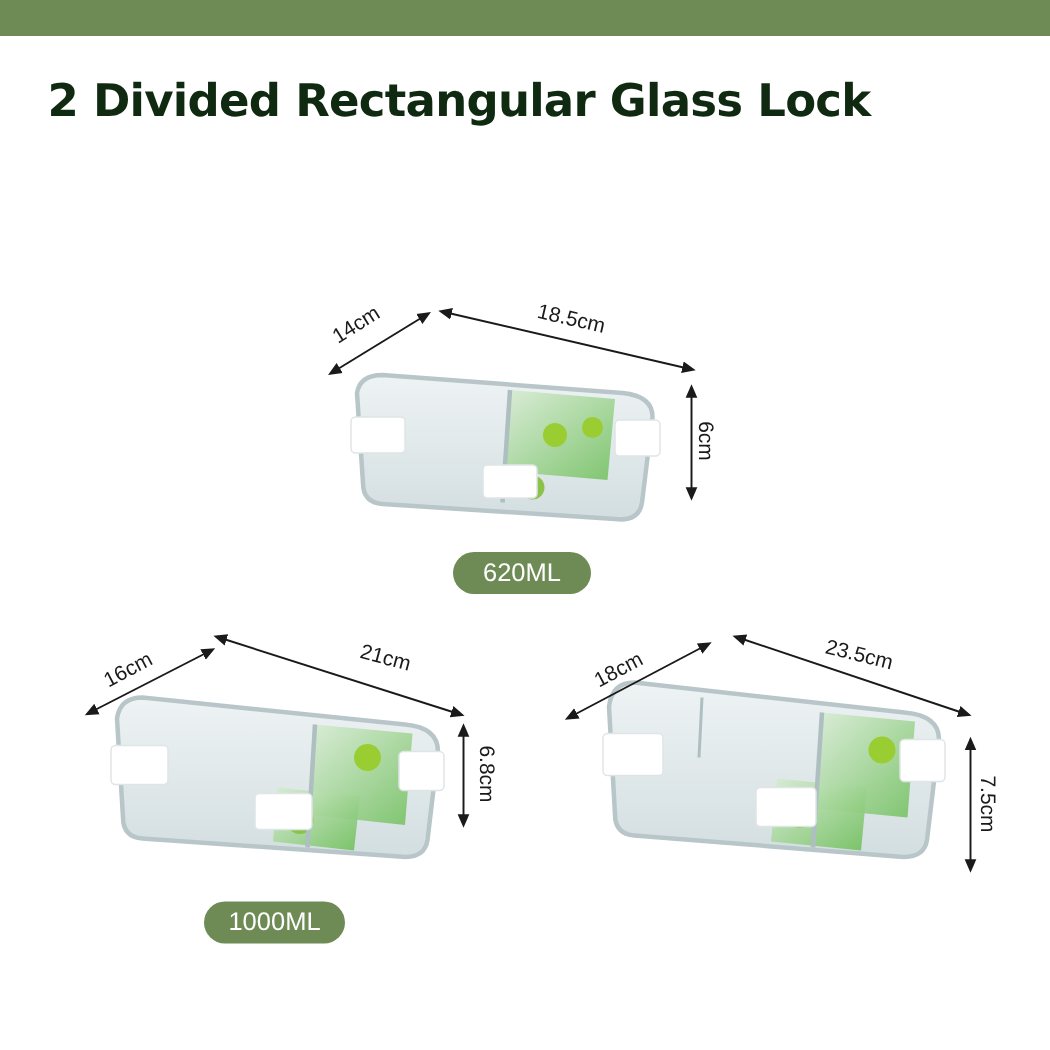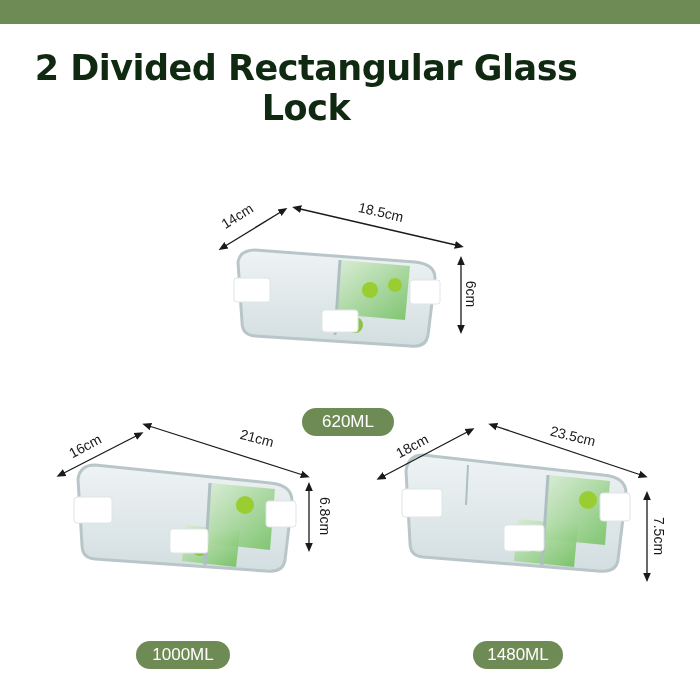--- a/index.html
+++ b/index.html
@@ -1,25 +1,25 @@
 <!DOCTYPE html>
 <html><head>
 <meta charset="utf-8">
 <style>
   * { box-sizing: border-box; margin: 0; padding: 0; }
   html, body { width: 700px; height: 700px; background: #ffffff; overflow: hidden; }
   body { position: relative; font-family: "DejaVu Sans", sans-serif; }
   .top-bar { position: absolute; left: 0; top: 0; width: 700px; height: 24px; background: #6f8b55; }
   .title { position: absolute; left: 0; top: 48px; width: 612px; text-align: center;
            color: #102a12; font-family: "DejaVu Sans", sans-serif; font-weight: bold;
-           font-size: 35px; line-height: 40px; letter-spacing: -0.5px; }
+           font-size: 30px; line-height: 40px; letter-spacing: -0.5px; }
   .product { position: absolute; }
   .dim { position: absolute; font-family: "Liberation Sans", sans-serif; font-size: 14px; color: #1a1a1a; white-space: nowrap; }
   .badge { position: absolute; height: 28px; border-radius: 14px; background: #6f8b55; color: #ffffff;
-           font-family: "Liberation Sans", sans-serif; font-size: 17px; line-height: 28px; text-align: center; margin-top: 40px; }
+           font-family: "Liberation Sans", sans-serif; font-size: 17px; line-height: 28px; text-align: center; }
   svg { position: absolute; overflow: visible; }
 </style>
 </head>
 <body>
 
 <div class="top-bar"></div>
 
 <div class="title">
   <div>2 Divided Rectangular Glass Lock</div>
 </div>
@@ -100,14 +100,13 @@
     <rect x="202" y="48" width="30" height="28" rx="3" fill="#ffffff" stroke="#dfe5e6"></rect>
   </svg>
   <svg style="left:0;top:0;" width="700" height="700">
     <line x1="380" y1="478" x2="471" y2="430" stroke="#1a1a1a" stroke-width="1.3" marker-start="url(#arr)" marker-end="url(#arr)"></line>
     <line x1="492" y1="425" x2="644" y2="476" stroke="#1a1a1a" stroke-width="1.3" marker-start="url(#arr)" marker-end="url(#arr)"></line>
     <line x1="647" y1="495" x2="647" y2="578" stroke="#1a1a1a" stroke-width="1.3" marker-start="url(#arr)" marker-end="url(#arr)"></line>
   </svg>
   <div class="dim" style="left:395px;top:438px;transform:rotate(-28deg);">18cm</div>
   <div class="dim" style="left:550px;top:428px;transform:rotate(14deg);">23.5cm</div>
   <div class="dim" style="left:640px;top:528px;transform:rotate(90deg);">7.5cm</div>
-  <div class="badge" style="left:473px;top:601px;width:90px;">1480ML</div>
 </div>
 
 </body></html>

